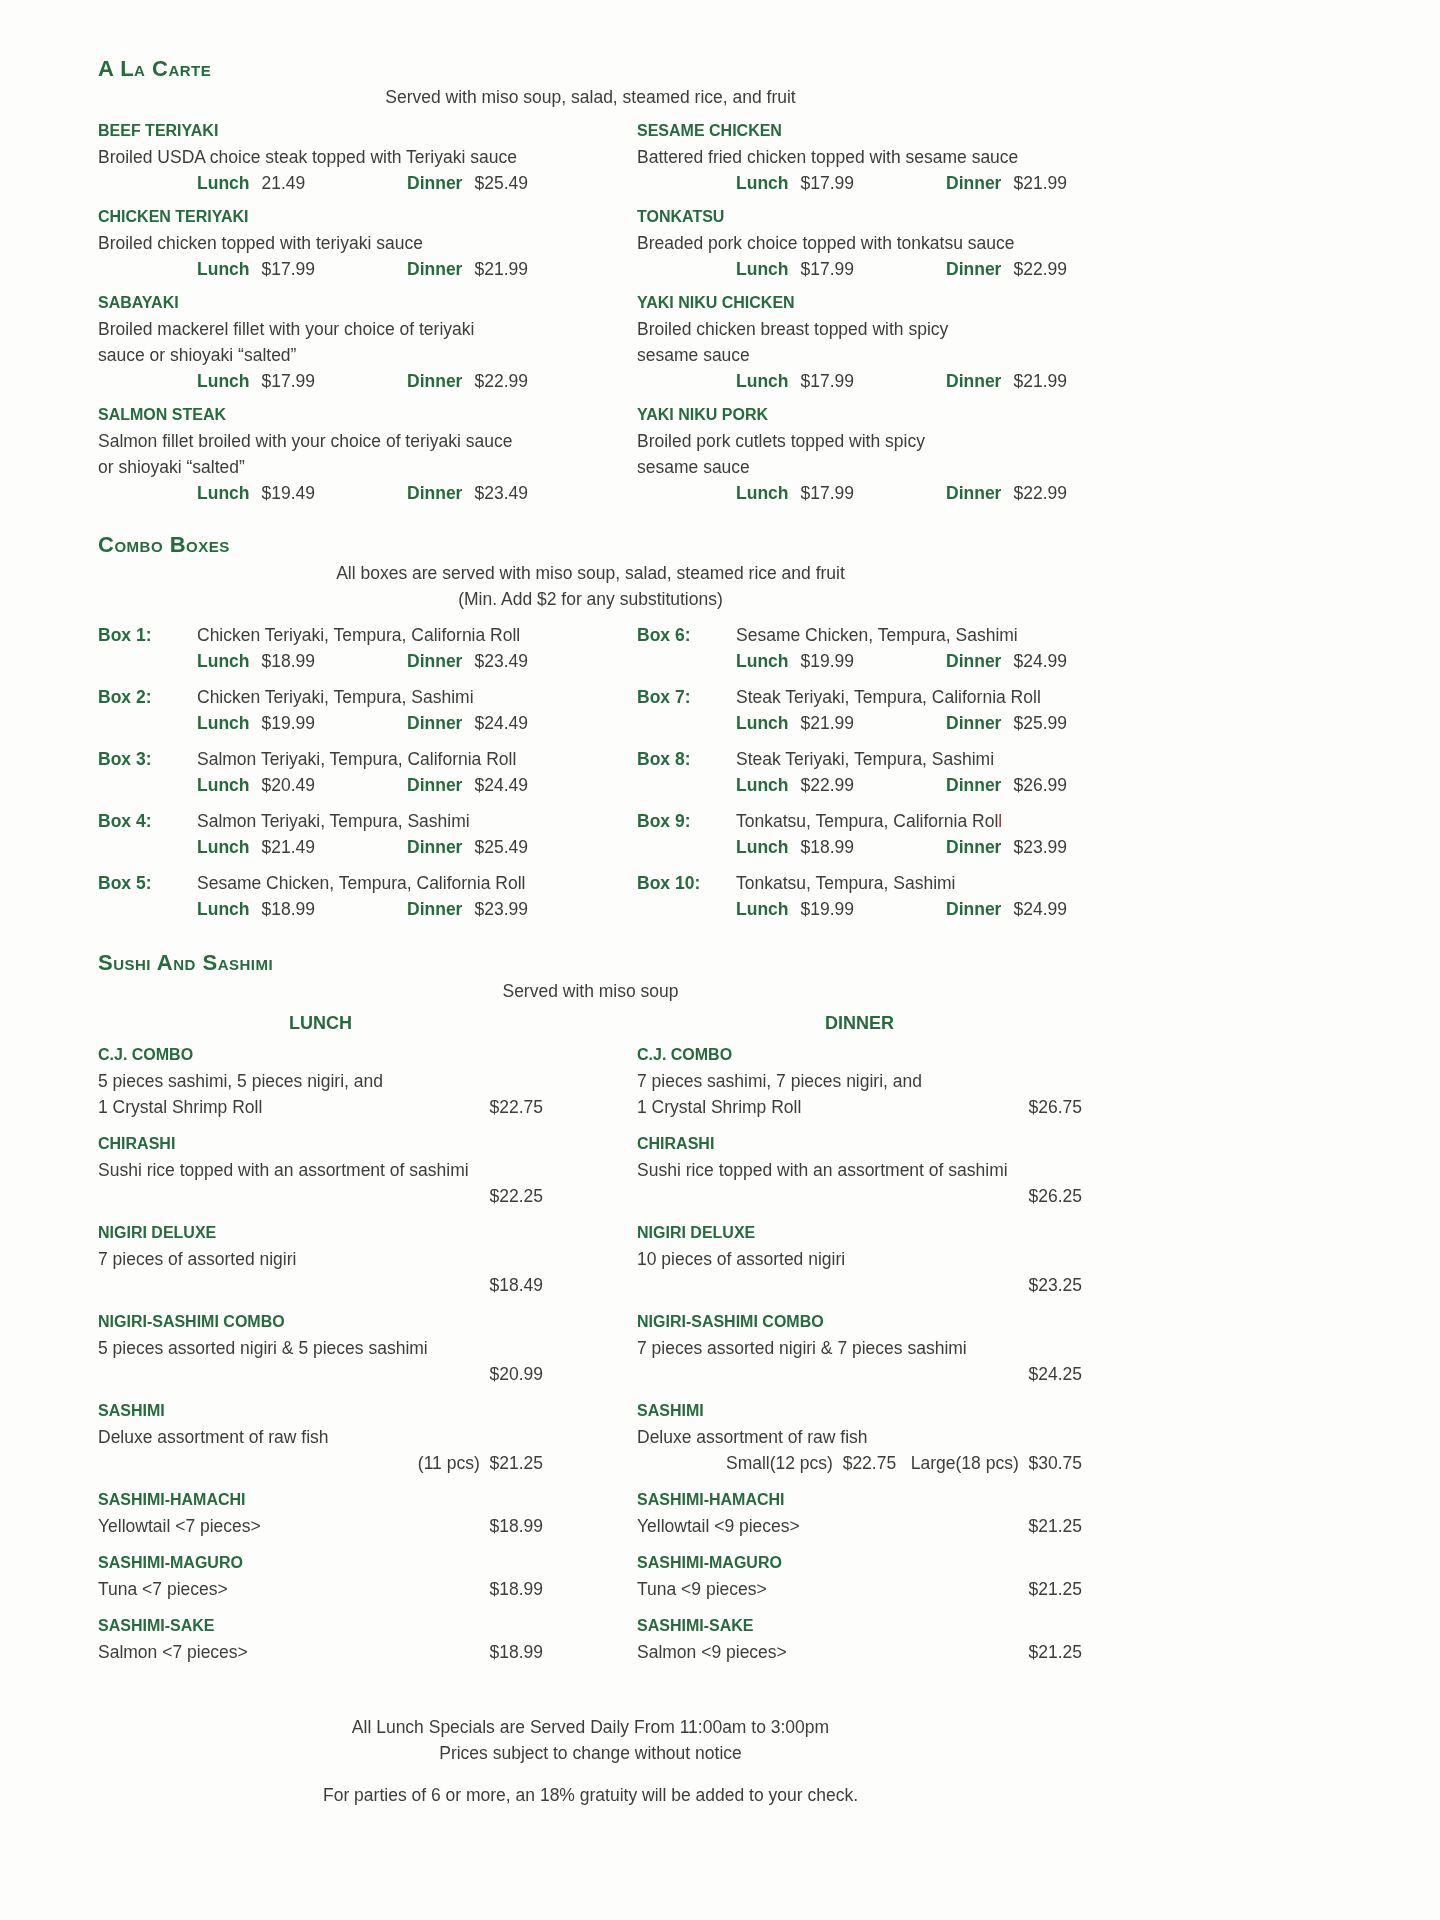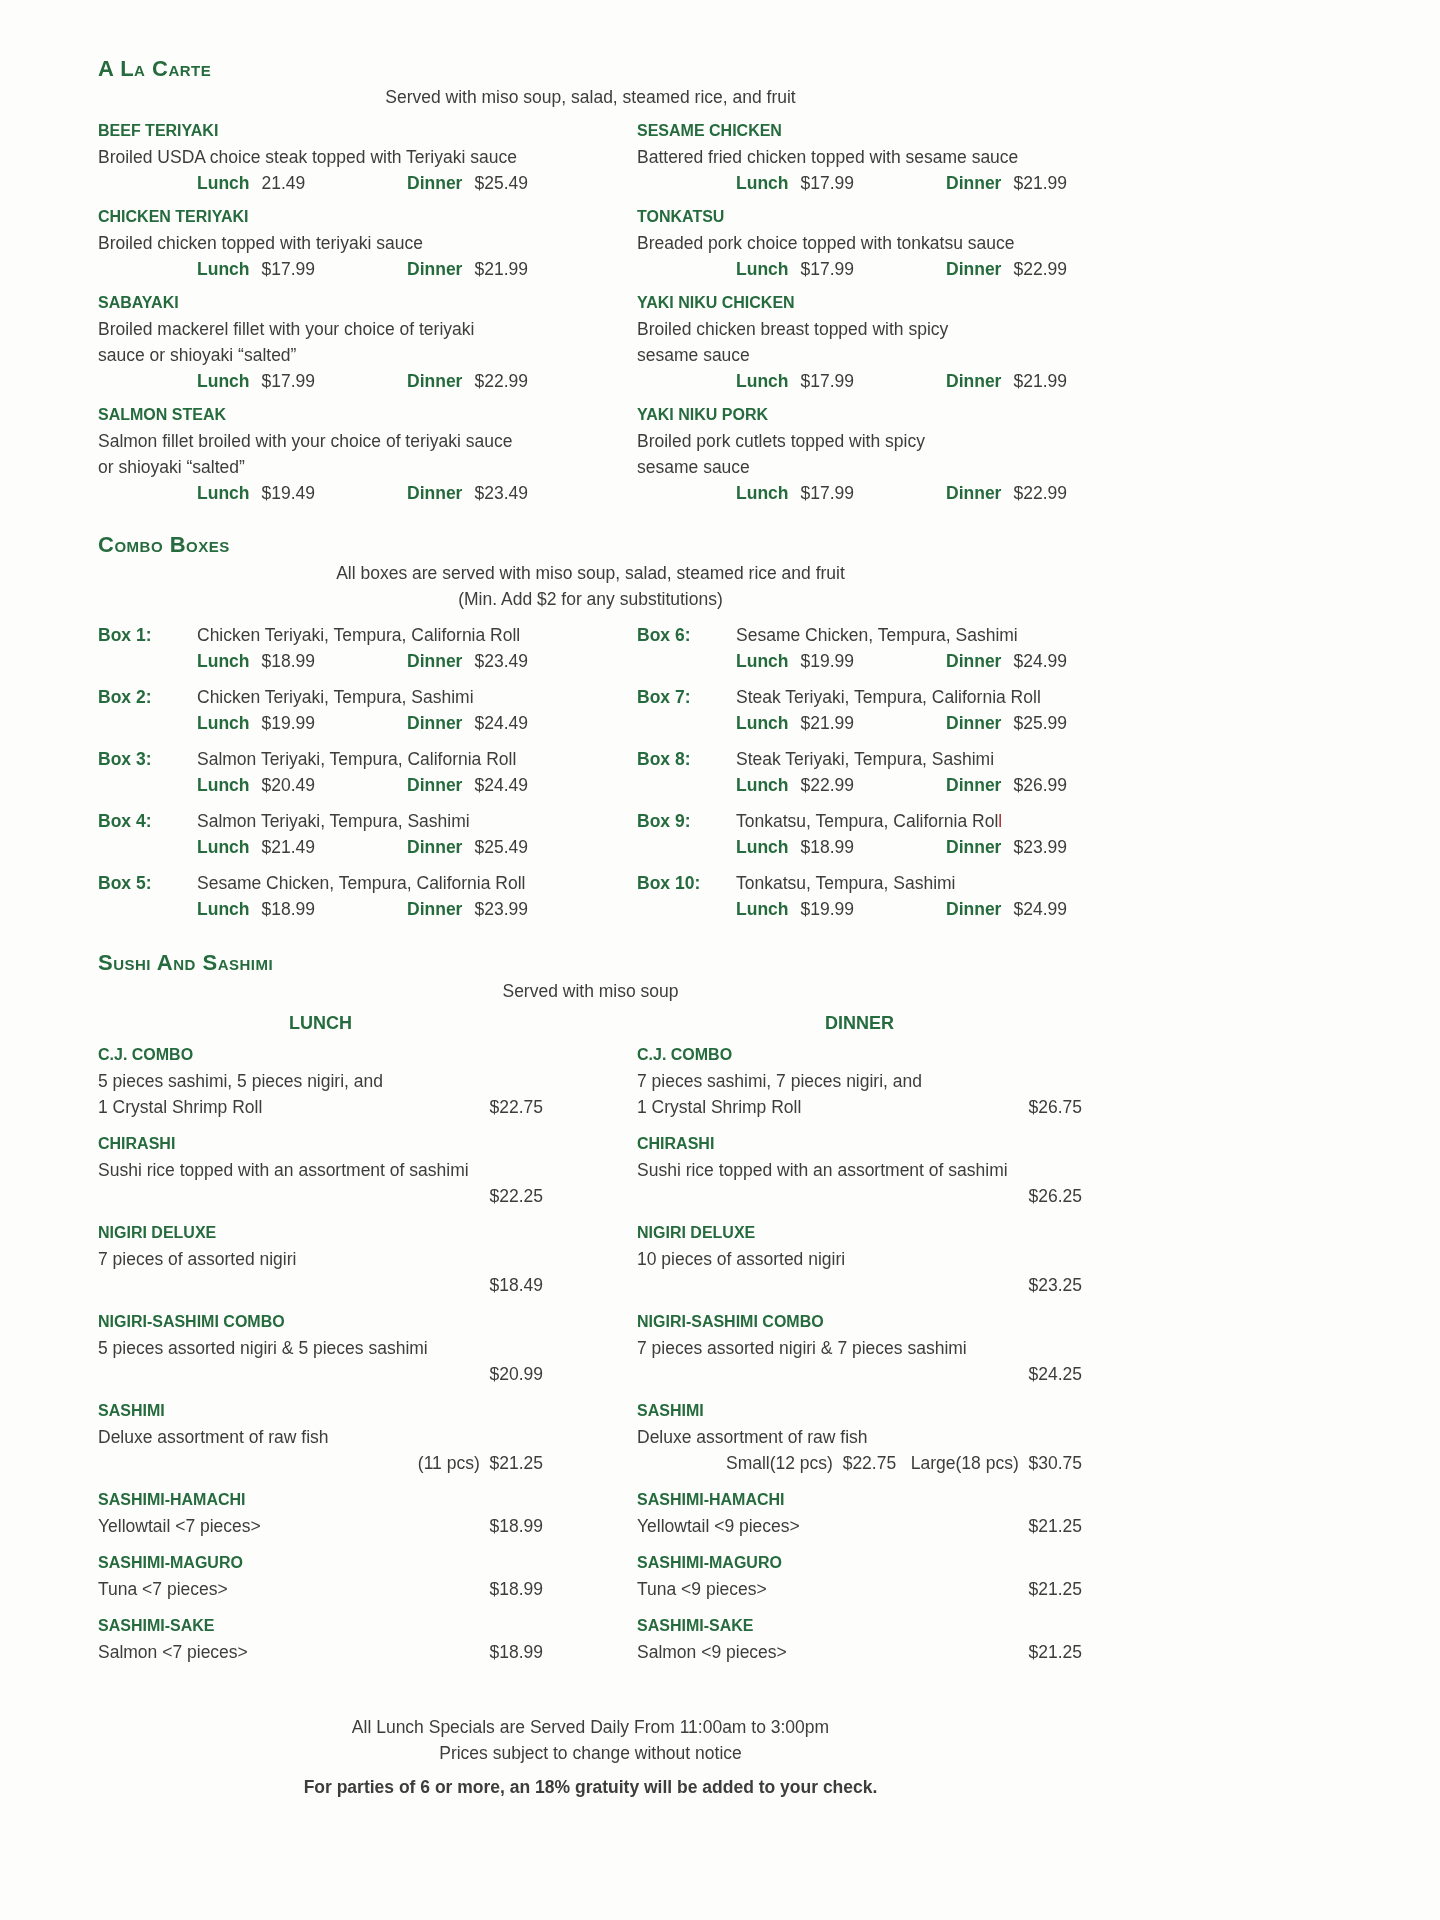--- a/index.html
+++ b/index.html
@@ -47,21 +47,21 @@
   
   .sushi { margin-top:16px; }
   .col-headers { margin-top:6px; margin-bottom:6px; }
   .col-header { text-align:center; color:#256b3e; font-weight:bold; font-size:18px; }
   .s-item { margin-bottom:11px; }
   .s-row { display:flex; justify-content:space-between; }
   .s-right { white-space:pre; text-align:right; }
 
   
   .footer { margin-top:38px; text-align:center; }
-  .footer-line3 { margin-top:8px;font-weight:bold; }
+  .footer-line3 { margin-top:16px; }
 </style>
 </head>
 <body>
 
 <div class="page">
 
   <div class="section-title">A La Carte</div>
   <div class="section-sub">Served with miso soup, salad, steamed rice, and fruit</div>
 
   <div class="cols alc">

